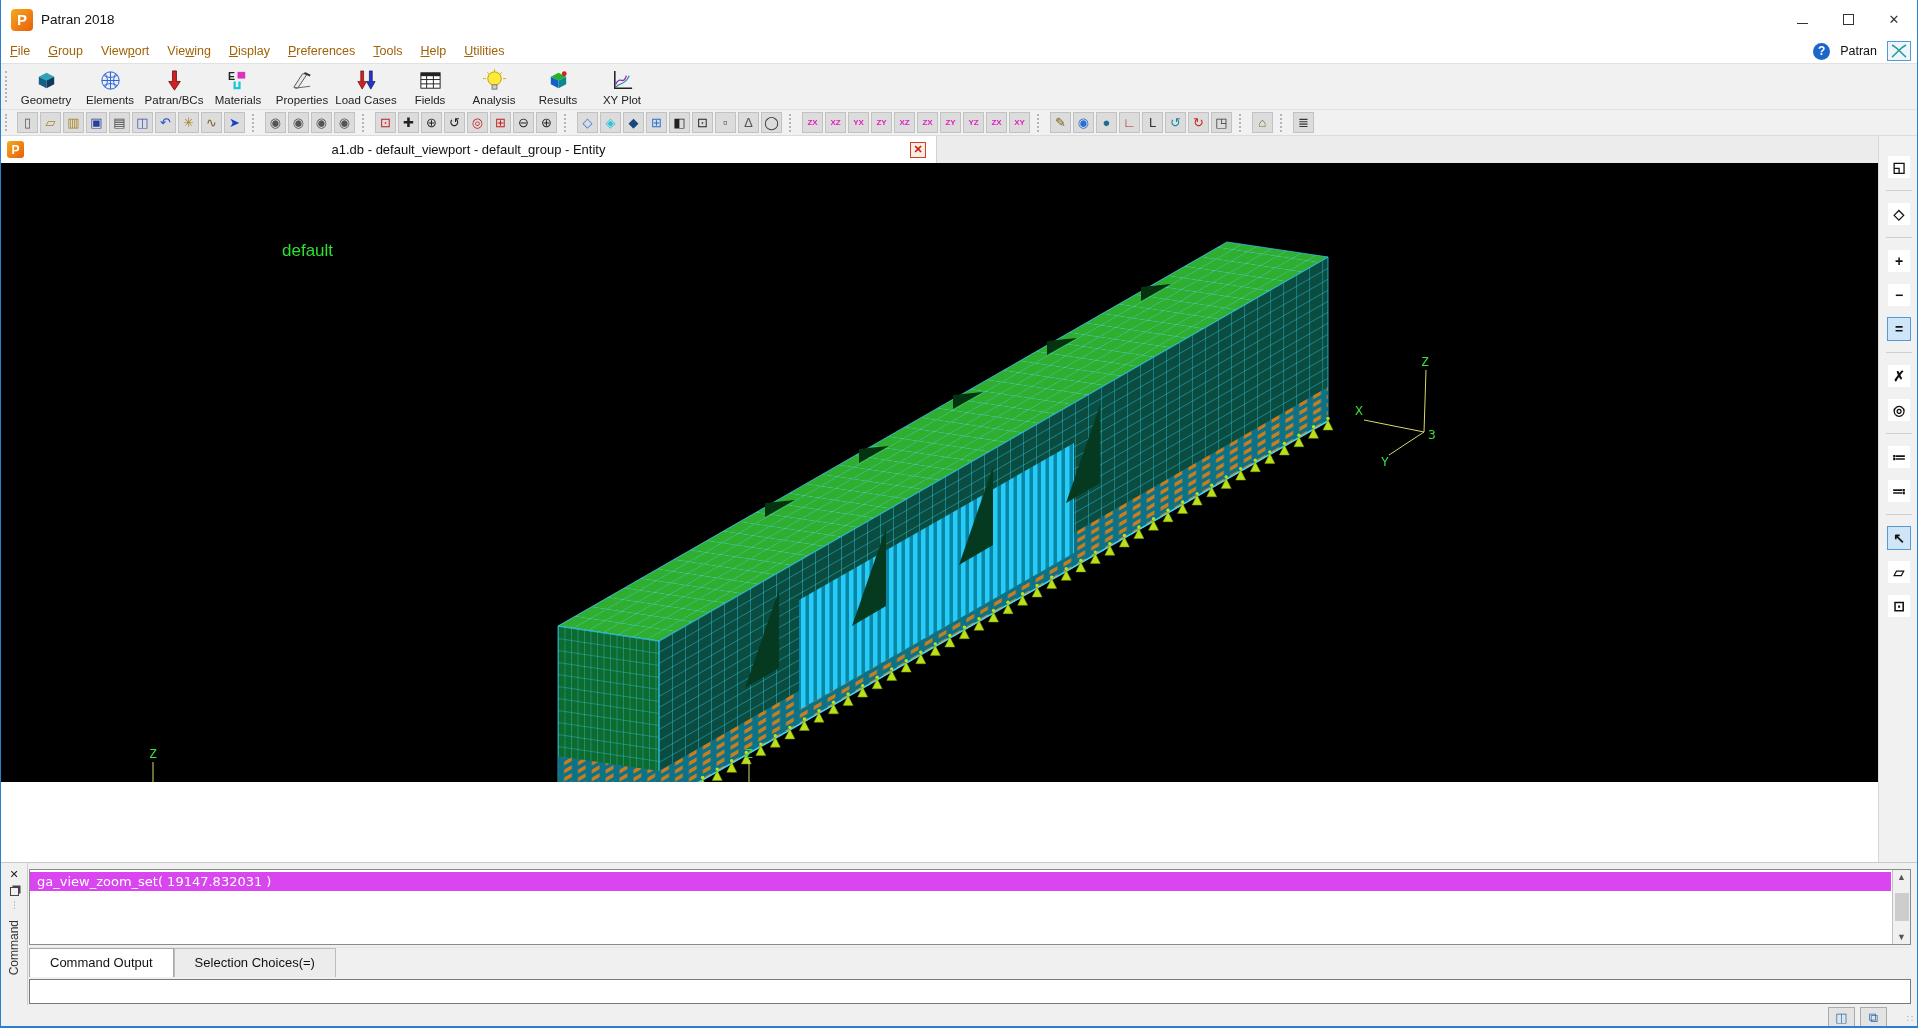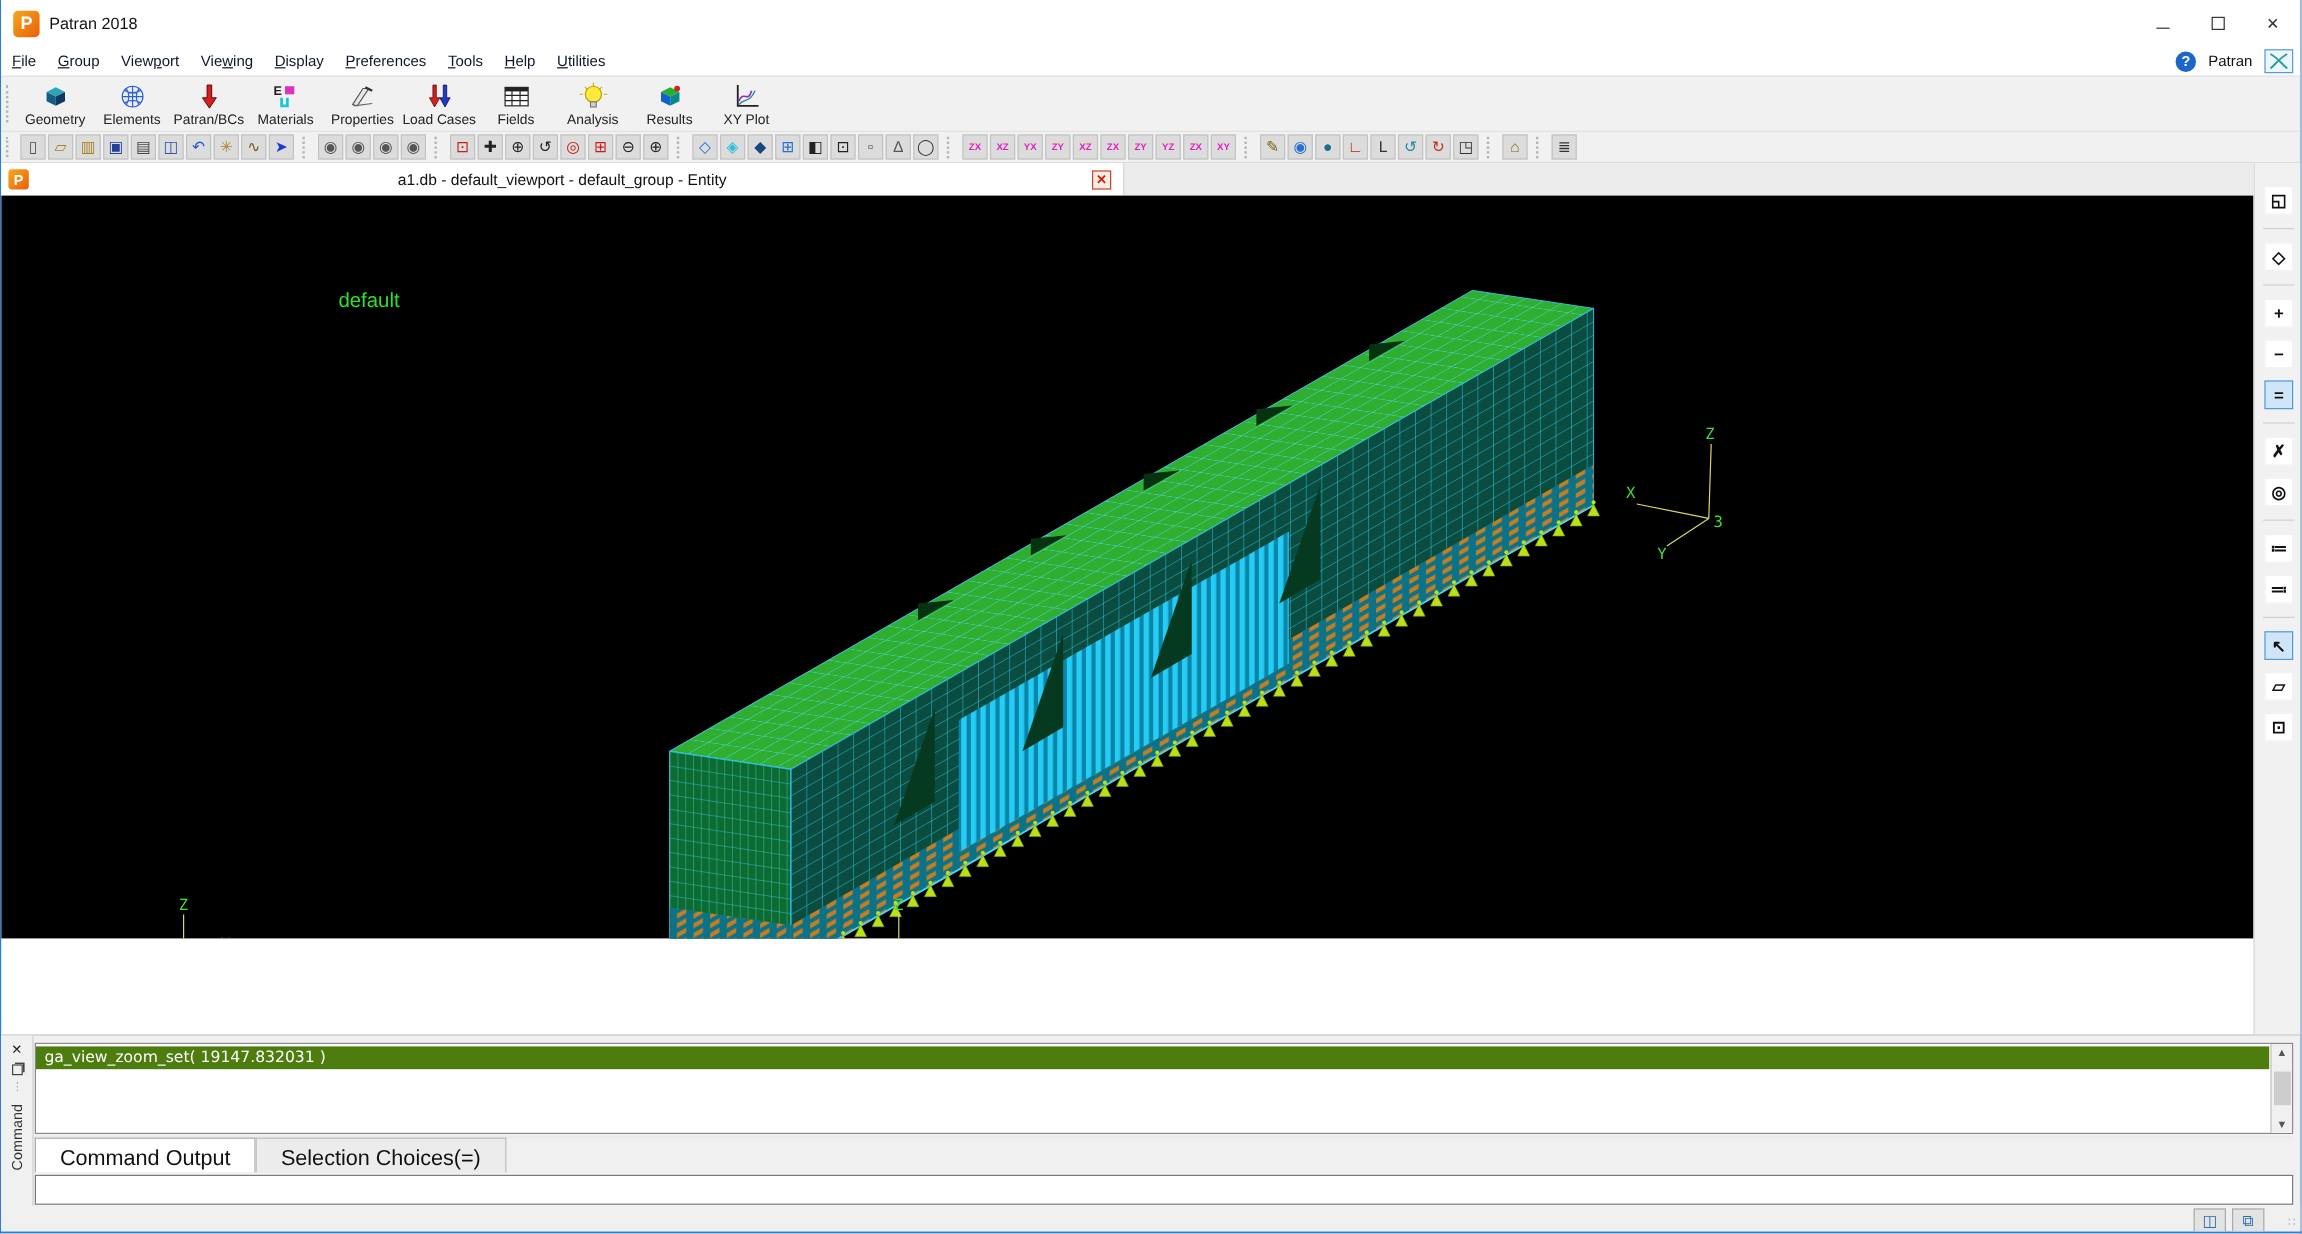--- a/index.html
+++ b/index.html
@@ -15,21 +15,21 @@
               font-size:15px; display:flex; align-items:center; justify-content:center; }
   .app-icon.small { width:17px; height:17px; font-size:12px; border-radius:3px; }
   .title-text { font-size:13.5px; color:#111; }
   .win-controls { position:absolute; right:0; top:0; height:39px; display:flex; }
   .win-btn { width:46px; height:39px; display:flex; align-items:center; justify-content:center; color:#333; font-size:13px; }
   .wb-min { width:11px; border-bottom:1.5px solid #333; margin-top:8px; }
   .wb-max { width:11px; height:11px; border:1.5px solid #333; }
 
   
   .menubar { position:absolute; left:0; top:39px; width:100%; height:24px; background:#fff; display:flex; align-items:center; font-size:12.5px; }
-  .menu-item { padding:3px 9px; color:#0f172a; }
+  .menu-item { padding:3px 9px; color:#a16207; }
   .menu-item u { text-decoration:underline; }
   .menu-right { position:absolute; right:6px; top:0; height:24px; display:flex; align-items:center; gap:10px; }
   .help-icon { width:17px; height:17px; border-radius:50%; background:#1b66c9; color:#fff; font-size:12px; font-weight:bold;
                display:flex; align-items:center; justify-content:center; }
   .options-label { font-size:12.5px; color:#111; }
   .msc-btn { width:24px; height:20px; border:1px solid #5599d6; background:#eef6fd; display:flex; align-items:center; justify-content:center; }
 
   
   .toolbar-main { position:absolute; left:0; top:63px; width:100%; height:47px; background:#f1f1f1;
                   border-top:1px solid #e2e2e2; border-bottom:1px solid #e2e2e2; display:flex; align-items:center; }
@@ -77,27 +77,27 @@
   .cmdpanel { position:absolute; left:0; top:862px; width:100%; height:166px; background:#f0f0f0; border-top:1px solid #c8c8c8; }
   .dock { position:absolute; left:0; top:0; width:27px; height:144px; background:#f0f0f0; border-right:1px solid #cfcfcf;
           display:flex; flex-direction:column; align-items:center; }
   .dock-x { font-size:11px; color:#222; margin-top:5px; }
   .dock-float { width:9px; height:9px; border:1px solid #444; margin-top:6px; box-shadow:2px -2px 0 -0.5px #444; }
   .dock-dots { color:#999; font-size:9px; letter-spacing:-1px; margin-top:4px; }
   .dock-label { writing-mode:vertical-rl; transform:rotate(180deg); font-size:12px; color:#333; margin-top:10px; }
   .cmd-output { position:absolute; left:28px; top:6px; width:1882px; height:76px; background:#fff; border:1px solid #8a8a8a; }
   .cmd-lines { position:absolute; left:0; top:2px; right:19px; }
   .cmd-line { height:19px; line-height:19px; padding-left:7px; font-family:"DejaVu Sans",sans-serif; font-size:13px; color:#000; white-space:pre; }
-  .cmd-line.selected { background:#4d7c0f; color:#fff; }
+  .cmd-line.selected { background:#d946ef; color:#fff; }
   .cmd-scroll { position:absolute; right:0; top:0; width:18px; height:100%; background:#f0f0f0; border-left:1px solid #c0c0c0;
                 display:flex; flex-direction:column; align-items:center; justify-content:space-between; }
   .scr-arrow { font-size:9px; color:#555; padding:2px 0; }
   .scr-thumb { width:14px; height:28px; background:#cdcdcd; }
   .cmd-tabs { position:absolute; left:28px; top:84px; height:30px; right:8px; display:flex; align-items:stretch; border-top:1px solid #e6e6e6; }
-  .cmd-tab { padding:6px 20px 0 20px; font-size:18px; color:#111; background:#ececec; border:1px solid #bdbdbd; border-bottom:none; }
+  .cmd-tab { padding:6px 20px 0 20px; font-size:13px; color:#111; background:#ececec; border:1px solid #bdbdbd; border-bottom:none; }
   .cmd-tab.active { background:#fff; border-color:#a8a8a8; }
   .cmd-input { position:absolute; left:28px; top:116px; width:1882px; height:25px; border:1px solid #7a7a7a; background:#fff;
                font-family:"DejaVu Sans",sans-serif; font-size:13px; padding:0 6px; }
   .statusbar { position:absolute; left:0; top:142px; width:100%; height:24px; background:#f0f0f0; }
   .sb-btn { position:absolute; top:2px; width:27px; height:21px; background:#e3e3e3; border:1px solid #ababab;
             display:flex; align-items:center; justify-content:center; color:#2a6fb0; font-size:13px; }
   .sb-grip { position:absolute; right:3px; top:8px; color:#b0b0b0; font-size:10px; letter-spacing:1px; }
 </style>
 </head>
 <body>

